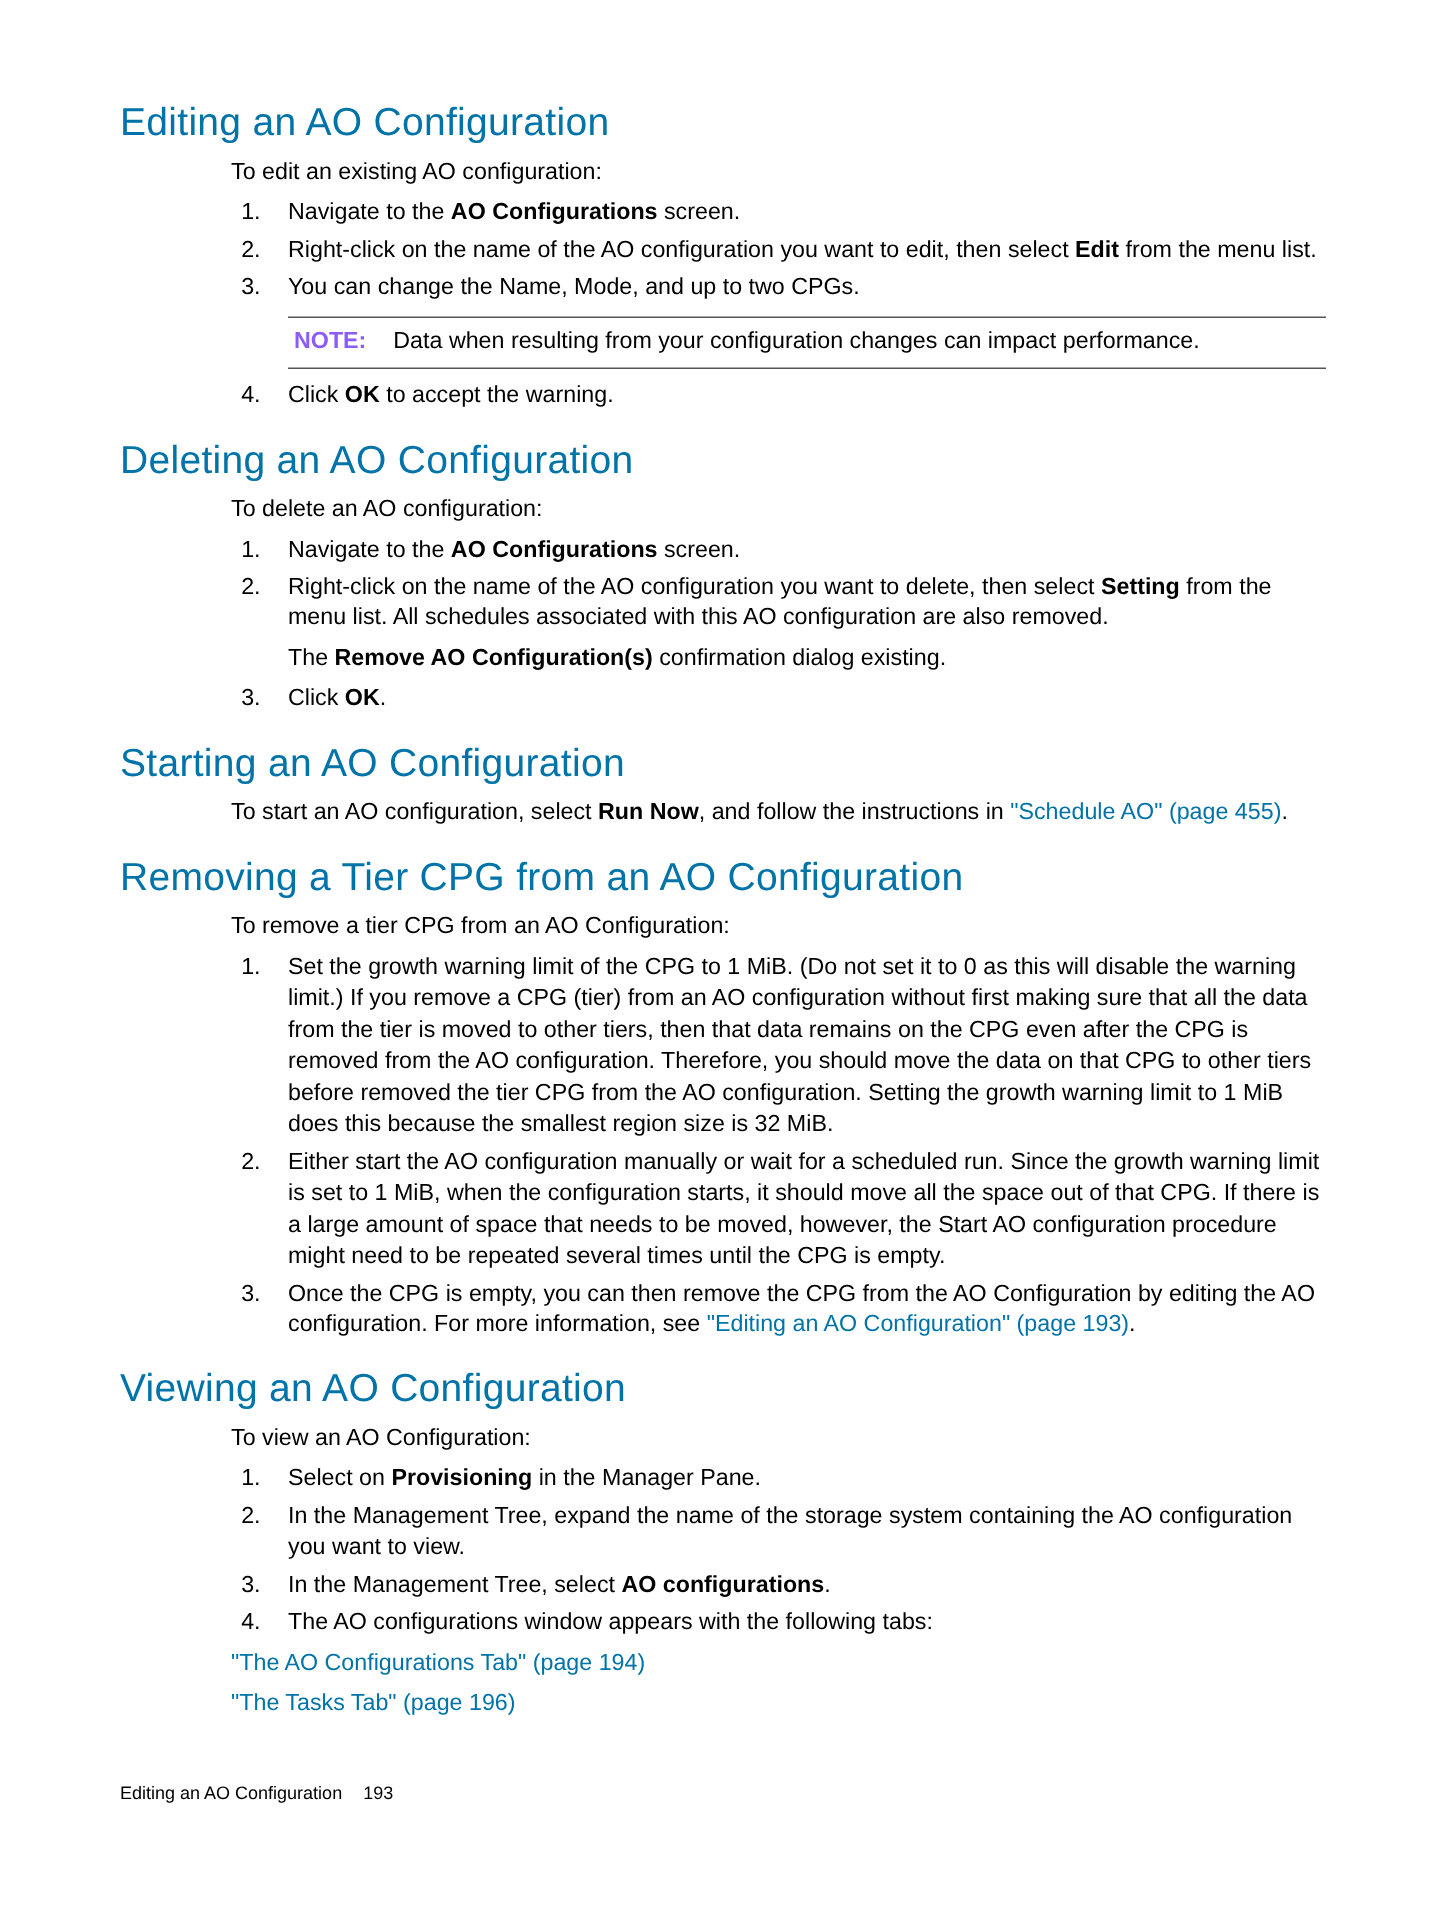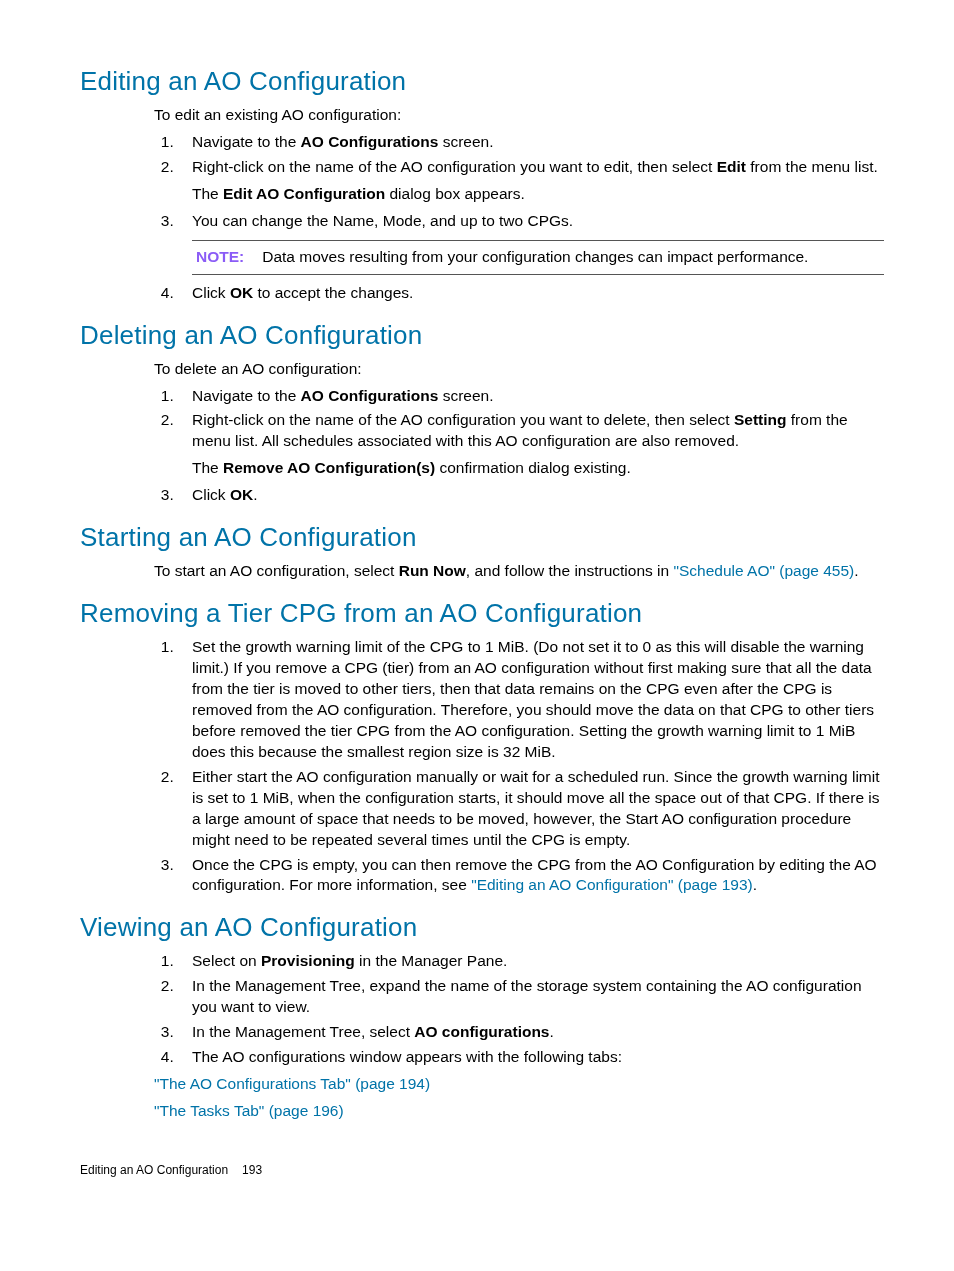--- a/index.html
+++ b/index.html
@@ -63,29 +63,28 @@
 </head>
 <body>
 
 <h2>Editing an AO Configuration</h2>
 <div class="content">
   <p>To edit an existing AO configuration:</p>
   <ol>
     <li><span>Navigate to the </span><b>AO Configurations</b><span> screen.</span></li>
     <li>
       <span>Right-click on the name of the AO configuration you want to edit, then select </span><b>Edit</b><span> from the menu list.</span>
-      <p class="sub"><span>The </span><b>Edit AO Configuration</b><span> dialog box appears.</span></p>
     </li>
     <li>
       <span>You can change the Name, Mode, and up to two CPGs.</span>
       <div class="note-box">
-        <span class="note-label">NOTE:</span><span>Data moves resulting from your configuration changes can impact performance.</span>
+        <span class="note-label">NOTE:</span><span>Data when resulting from your configuration changes can impact performance.</span>
       </div>
     </li>
-    <li><span>Click </span><b>OK</b><span> to accept the changes.</span></li>
+    <li><span>Click </span><b>OK</b><span> to accept the warning.</span></li>
   </ol>
 </div>
 
 <h2>Deleting an AO Configuration</h2>
 <div class="content">
   <p>To delete an AO configuration:</p>
   <ol>
     <li><span>Navigate to the </span><b>AO Configurations</b><span> screen.</span></li>
     <li>
       <span>Right-click on the name of the AO configuration you want to delete, then select </span><b>Setting</b><span> from the menu list. All schedules associated with this AO configuration are also removed.</span>
@@ -95,29 +94,31 @@
   </ol>
 </div>
 
 <h2>Starting an AO Configuration</h2>
 <div class="content">
   <p><span>To start an AO configuration, select </span><b>Run Now</b><span>, and follow the instructions in </span><span class="link">"Schedule AO" (page 455)</span><span>.</span></p>
 </div>
 
 <h2>Removing a Tier CPG from an AO Configuration</h2>
 <div class="content">
+  <p>To remove a tier CPG from an AO Configuration:</p>
   <ol>
     <li>Set the growth warning limit of the CPG to 1 MiB. (Do not set it to 0 as this will disable the warning limit.) If you remove a CPG (tier) from an AO configuration without first making sure that all the data from the tier is moved to other tiers, then that data remains on the CPG even after the CPG is removed from the AO configuration. Therefore, you should move the data on that CPG to other tiers before removed the tier CPG from the AO configuration. Setting the growth warning limit to 1 MiB does this because the smallest region size is 32 MiB.</li>
     <li>Either start the AO configuration manually or wait for a scheduled run. Since the growth warning limit is set to 1 MiB, when the configuration starts, it should move all the space out of that CPG. If there is a large amount of space that needs to be moved, however, the Start AO configuration procedure might need to be repeated several times until the CPG is empty.</li>
     <li><span>Once the CPG is empty, you can then remove the CPG from the AO Configuration by editing the AO configuration. For more information, see </span><span class="link">"Editing an AO Configuration" (page 193)</span><span>.</span></li>
   </ol>
 </div>
 
 <h2>Viewing an AO Configuration</h2>
 <div class="content">
+  <p>To view an AO Configuration:</p>
   <ol>
     <li><span>Select on </span><b>Provisioning</b><span> in the Manager Pane.</span></li>
     <li>In the Management Tree, expand the name of the storage system containing the AO configuration you want to view.</li>
     <li><span>In the Management Tree, select </span><b>AO configurations</b><span>.</span></li>
     <li>The AO configurations window appears with the following tabs:</li>
   </ol>
   <p><span class="link">"The AO Configurations Tab" (page 194)</span></p>
   <p><span class="link">"The Tasks Tab" (page 196)</span></p>
 </div>
 

